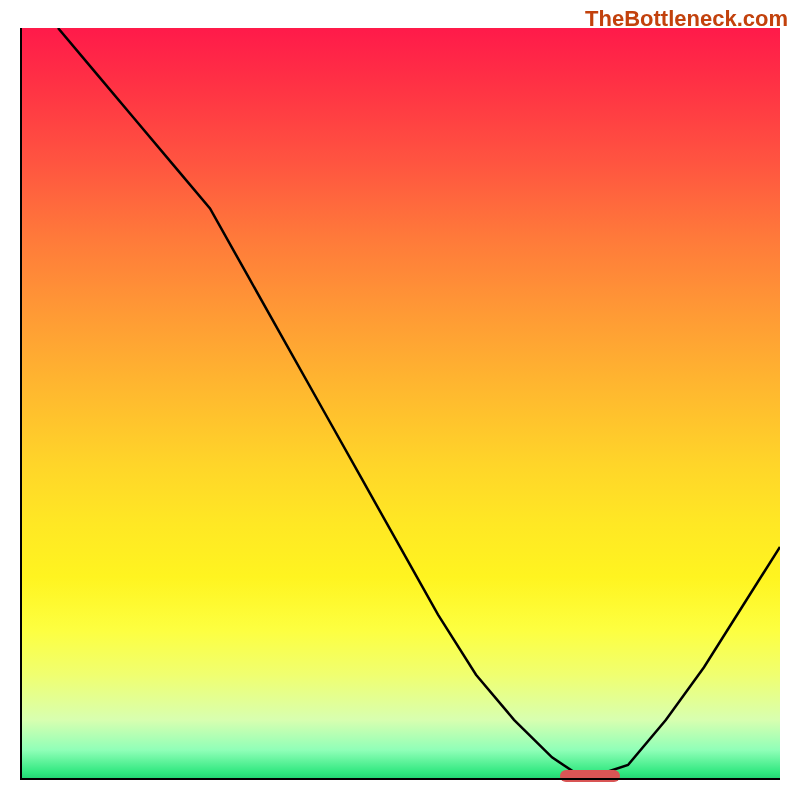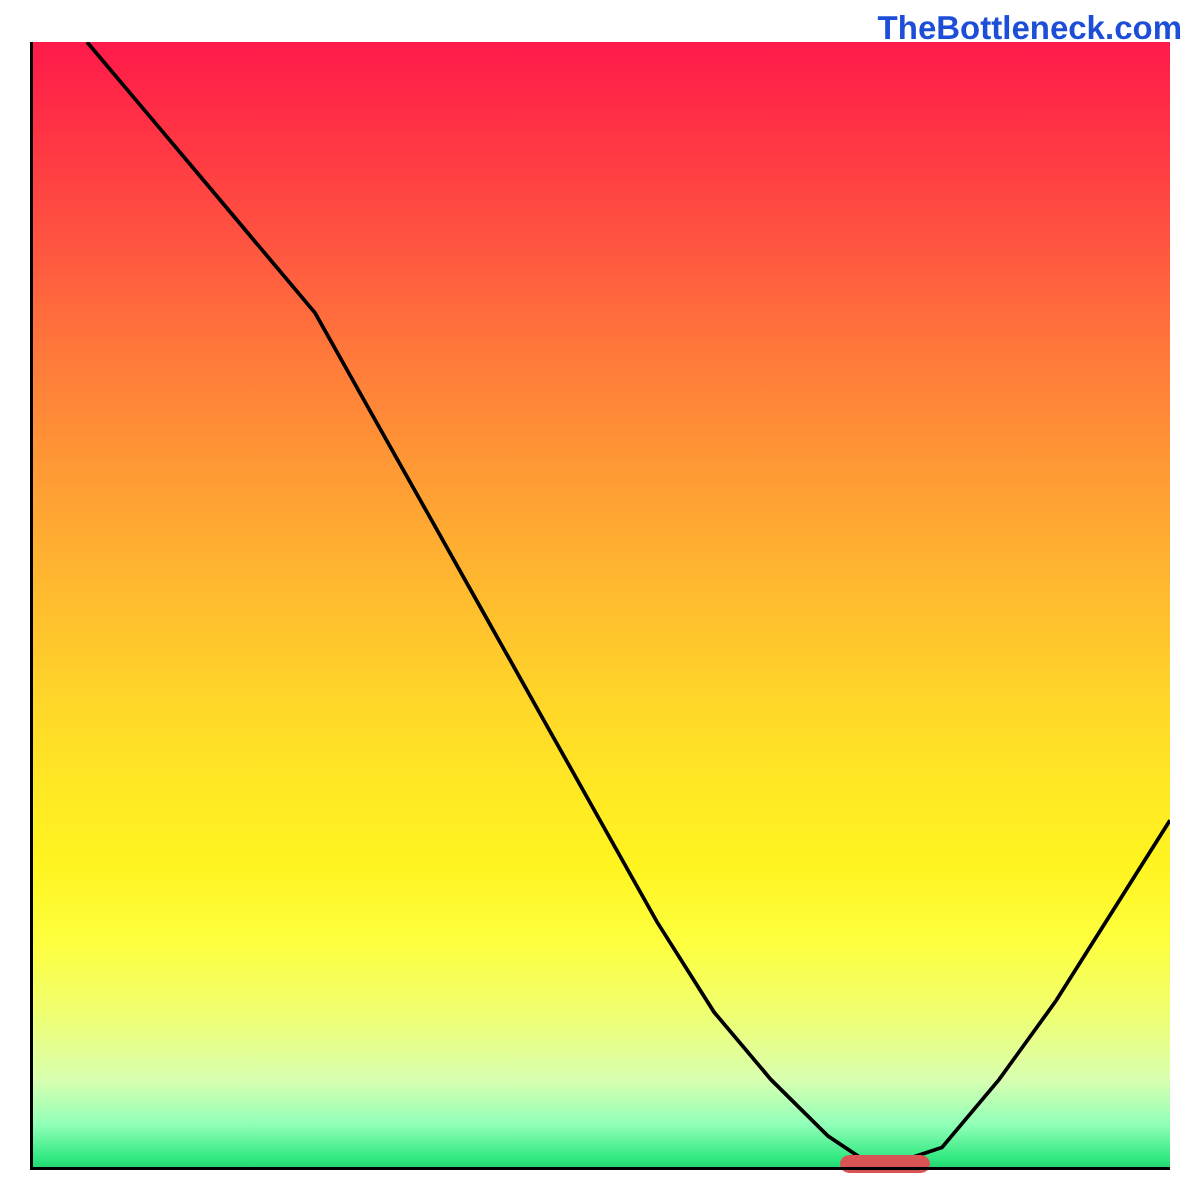--- a/index.html
+++ b/index.html
@@ -14,21 +14,21 @@
     position: relative;
     width: 800px;
     height: 800px;
   }
   .watermark {
     position: absolute;
     top: 6px;
     right: 12px;
     font-size: 22px;
     font-weight: bold;
-    color: #1d4ed8;
+    color: #c2410c;
     z-index: 10;
   }
   .chart-area {
     position: absolute;
     left: 20px;
     top: 28px;
     width: 760px;
     height: 752px;
     background: linear-gradient(to bottom,
       #ff1a4a 0%,

